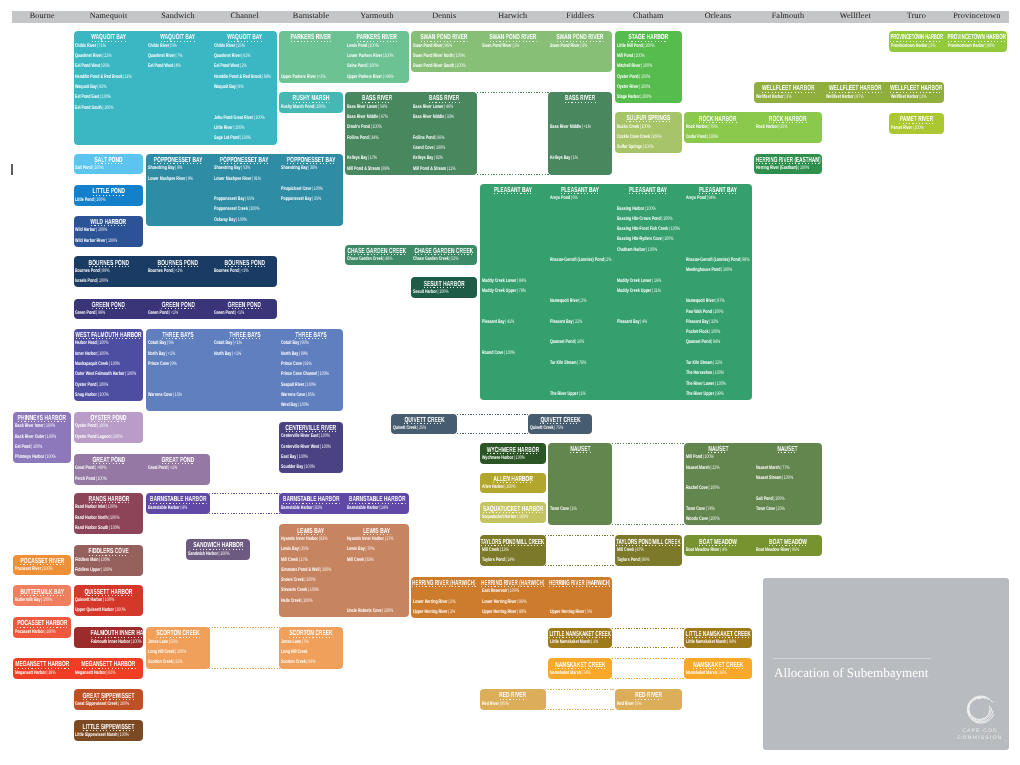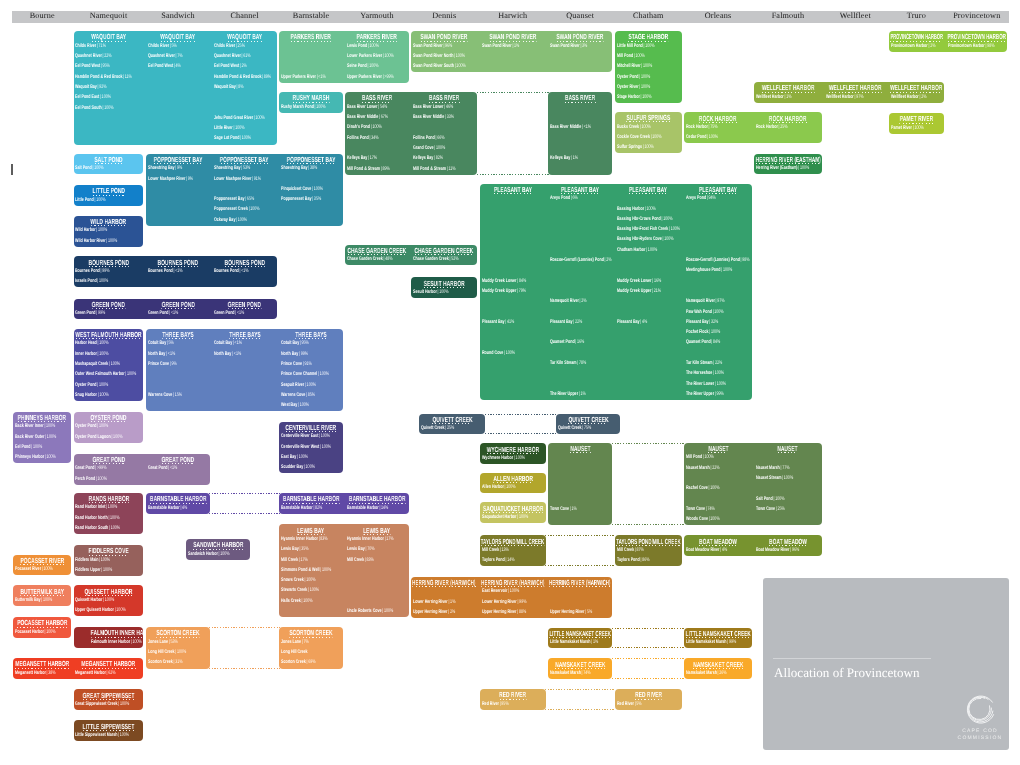--- a/index.html
+++ b/index.html
@@ -41,21 +41,21 @@
 <div id="stage">
   <div id="town-header">
       <div class="town-cell" style="left: 0px; width: 60.4px;">Bourne</div>
       <div class="town-cell" style="left: 60.4px; width: 72.4px;">Namequoit</div>
       <div class="town-cell" style="left: 132.8px; width: 66.3px;">Sandwich</div>
       <div class="town-cell" style="left: 199.1px; width: 67px;">Channel</div>
       <div class="town-cell" style="left: 266.1px; width: 65.9px;">Barnstable</div>
       <div class="town-cell" style="left: 332px; width: 66px;">Yarmouth</div>
       <div class="town-cell" style="left: 398px; width: 68.5px;">Dennis</div>
       <div class="town-cell" style="left: 466.5px; width: 68.5px;">Harwich</div>
-      <div class="town-cell" style="left: 535px; width: 66.5px;">Quanset</div>
+      <div class="town-cell" style="left: 535px; width: 66.5px;">Fiddlers</div>
       <div class="town-cell" style="left: 601.5px; width: 69.5px;">Chatham</div>
       <div class="town-cell" style="left: 671px; width: 70px;">Orleans</div>
       <div class="town-cell" style="left: 741px; width: 69.9px;">Falmouth</div>
       <div class="town-cell" style="left: 810.9px; width: 64.8px;">Wellfleet</div>
       <div class="town-cell" style="left: 875.7px; width: 57.4px;">Truro</div>
       <div class="town-cell" style="left: 933.1px; width: 63.4px;">Provincetown</div>
     </div>
   <div id="blocks">
       <div class="blk" style="left: 72.4px; top: 31px; width: 205.7px; height: 113.5px;">
         <div class="seg" style="left: 0px; width: 205.7px;">
@@ -732,21 +732,21 @@
           <div class="row" style="top: 125px;"><span><b>Paw Wah Pond</b><i> | 100%</i></span></div>
           <div class="row" style="top: 135.3px;"><span><b>Pleasant Bay</b><i> | 32%</i></span></div>
           <div class="row" style="top: 145.6px;"><span><b>Pochet Flock</b><i> | 100%</i></span></div>
           <div class="row" style="top: 155.9px;"><span><b>Quanset Pond</b><i> | 84%</i></span></div>
           <div class="row" style="top: 176.5px;"><span><b>Tar Kiln Stream</b><i> | 22%</i></span></div>
           <div class="row" style="top: 186.8px;"><span><b>The Horseshoe</b><i> | 100%</i></span></div>
           <div class="row" style="top: 197.1px;"><span><b>The River Lower</b><i> | 100%</i></span></div>
           <div class="row" style="top: 207.4px;"><span><b>The River Upper</b><i> | 99%</i></span></div>
         </div>
       </div>
-      <div class="blk" style="left: 418px; top: 413.6px; width: 203.5px; height: 20.8px;">
+      <div class="blk" style="left: 390px; top: 413.6px; width: 203.5px; height: 20.8px;">
         <div class="gap" style="left: 66.7px; width: 72.1px; top: 0px; height: 20.8px; color: rgb(70, 93, 112);"></div>
         <div class="seg" style="left: 0px; width: 68.5px;">
           <div class="seg-in" style="background: rgb(70, 93, 112);"></div>
         </div>
         <div class="seg" style="left: 137px; width: 66.5px;">
           <div class="seg-in" style="background: rgb(70, 93, 112);"></div>
         </div>
         <div class="colbox" style="left: 0px; width: 68.5px;">
           <div class="btitle"><span style="transform: scaleX(0.655); margin-left: -10.5683px; margin-right: -10.5683px;">QUIVETT CREEK</span></div>
           <div class="bdot" style="width: 40.129px;"></div>
@@ -933,21 +933,21 @@
           <div class="btitle"><span style="transform: scaleX(0.655); margin-left: -7.09945px; margin-right: -7.09945px;">RED RIVER</span></div>
           <div class="bdot" style="width: 26.9573px;"></div>
           <div class="row" style="top: 11.7px;"><span><b>Red River</b><i> | 5%</i></span></div>
         </div>
       </div>
     </div>
   <div id="caret"></div>
   <div id="brand">
     <div id="brand-rule"></div>
     <div id="brand-sub">
-        <div>Allocation of Provincetown</div>
+        <div>Allocation of Subembayment</div>
       </div>
     <div id="logo">
       <svg width="36" height="34" viewBox="0 0 36 34">
         <g fill="none" stroke="#f0f1f2" stroke-width="1.0" stroke-linecap="round">
           <path d="M30.4 9.2A13.6 13.6 0 1 0 31.6 21.6"></path>
           <path d="M26.2 6.4A12.6 12.6 0 1 0 30.9 18.0"></path>
           <path d="M22.6 5.2A11.6 11.6 0 1 0 29.4 15.0"></path>
           <path d="M18.8 5.4A10.6 10.6 0 1 0 27.6 12.8"></path>
         </g>
       </svg>

